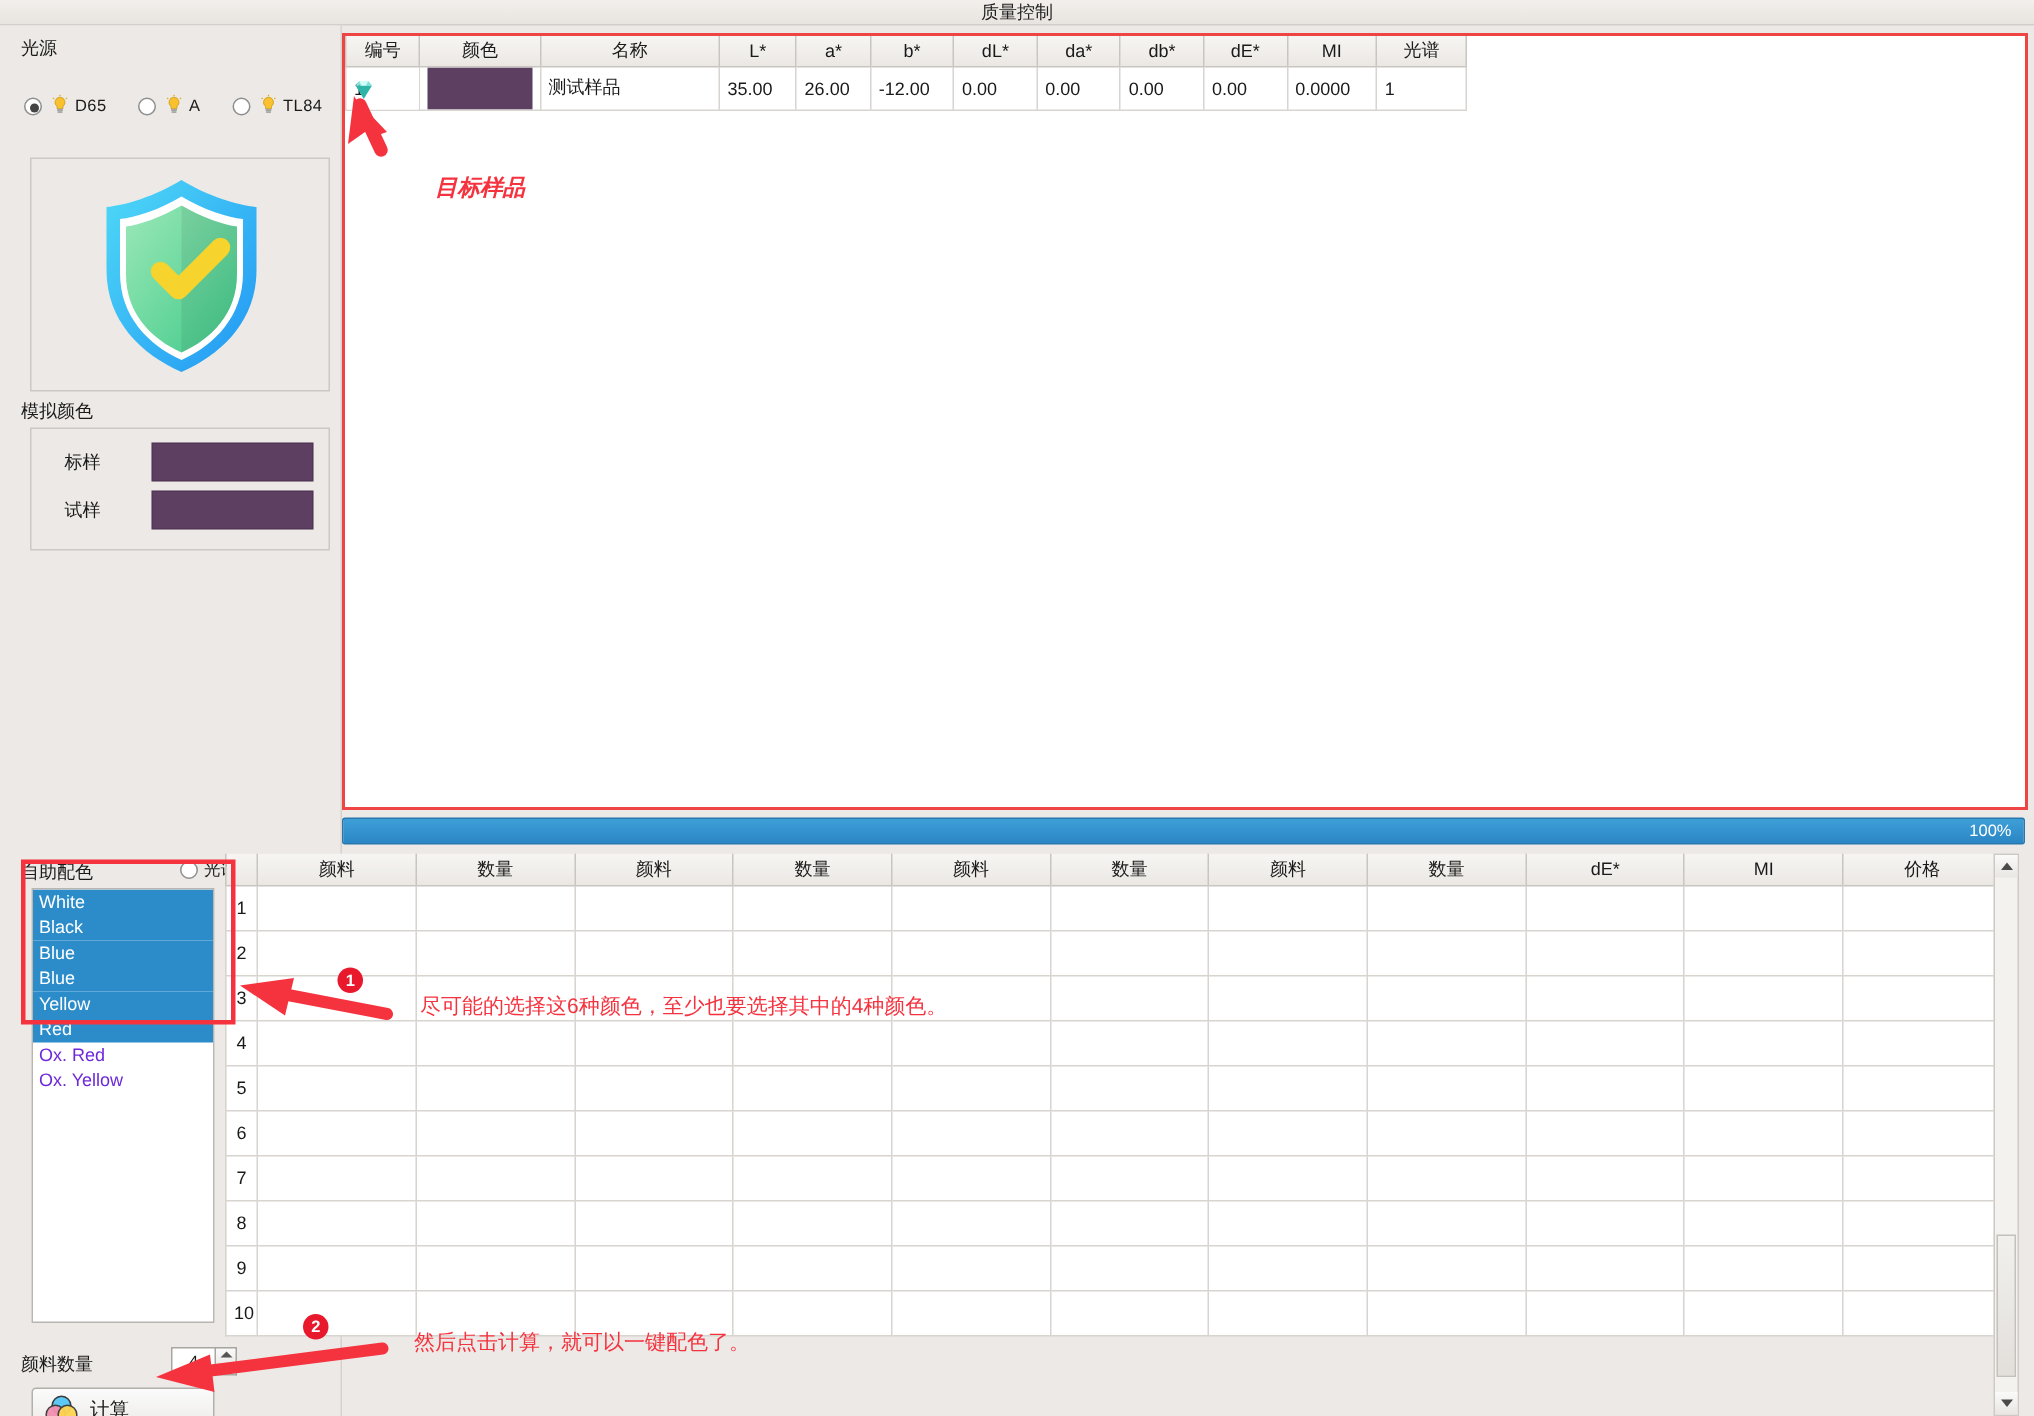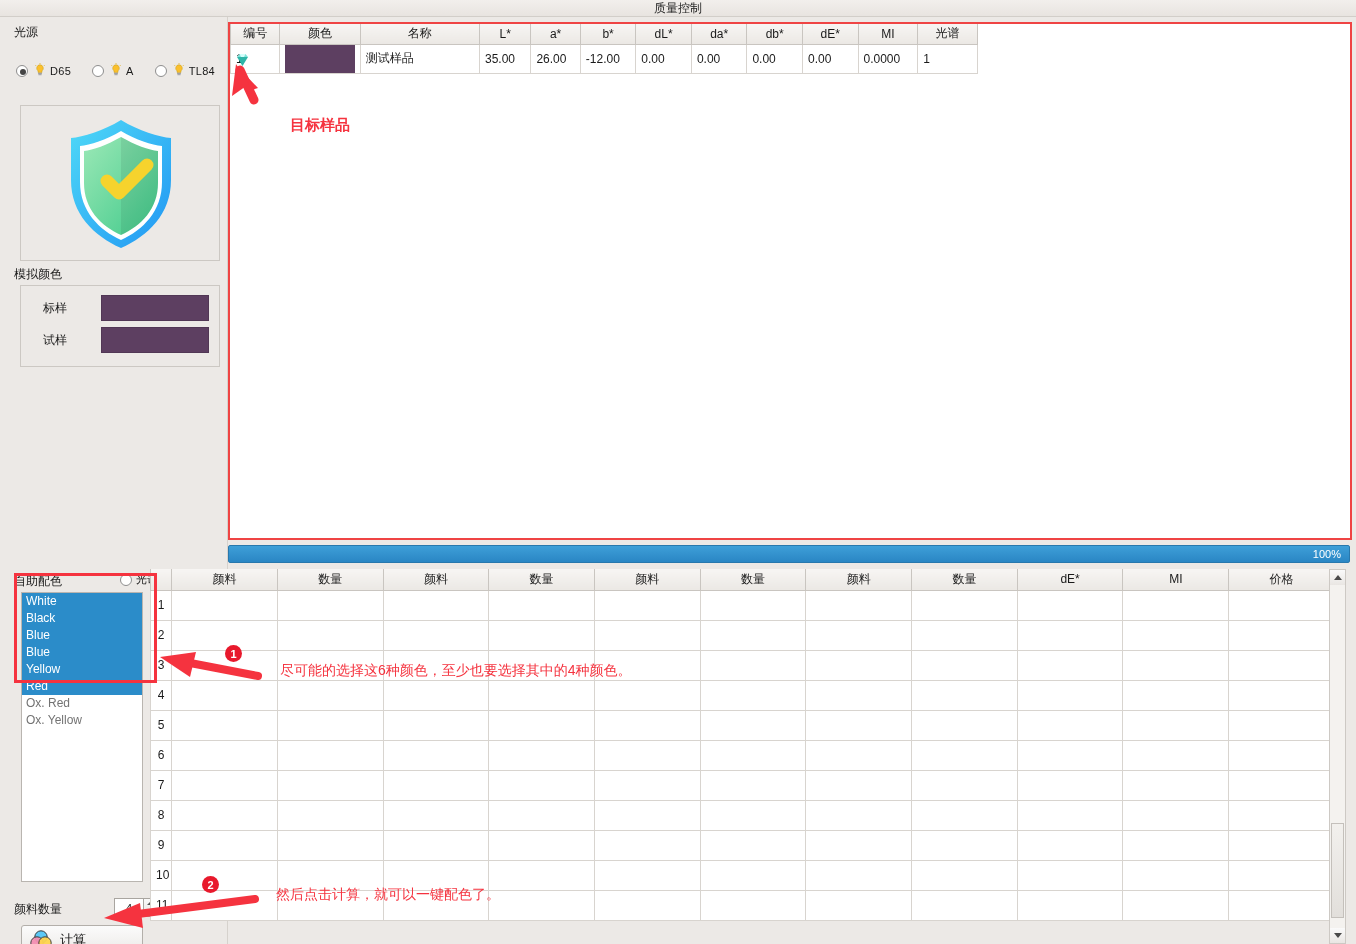--- a/index.html
+++ b/index.html
@@ -67,21 +67,21 @@
                display:flex; align-items:center; }
   .mode-item{ display:flex; align-items:center; margin-right:9px; }
   .mode-lbl{ font-size:11px; margin-left:4px; }
 
   #paint-list{
     position:absolute; left:21px; top:575px; width:122px; height:290px;
     background:#fff; border:1px solid #b9b5b0; overflow:hidden;
   }
   .paint-item{
     height:17px; line-height:17px; padding-left:4px;
-    font-size:12px; color:#737373; white-space:nowrap;
+    font-size:12px; color:#6d28d9; white-space:nowrap;
   }
   .paint-item.sel{ background:#2b8cc9; color:#fff; }
 
   #qty-label{ position:absolute; left:14px; top:884px; font-size:12px; }
   #qty-spin{
     position:absolute; left:114px; top:881px; width:30px; height:19px;
     background:#fff; border:1px solid #a9a5a0; display:flex; align-items:center;
   }
   #qty-value{ flex:1; text-align:center; font-size:11px; }
   #qty-arrows{
@@ -164,21 +164,21 @@
   }
   .sb-tri-up{ width:0;height:0;border-left:4px solid transparent;border-right:4px solid transparent;border-bottom:5px solid #4a4a4a; }
   .sb-tri-dn{ width:0;height:0;border-left:4px solid transparent;border-right:4px solid transparent;border-top:5px solid #4a4a4a; }
 
   
   #splitter{ position:absolute; left:660px; top:524px; font-size:9px; color:#b5b1ac; letter-spacing:2px; }
 
   
   #overlay{ position:absolute; left:0; top:0; width:1356px; height:944px; pointer-events:none; }
   .anno-text{ position:absolute; color:#f5333f; font-size:14px; white-space:nowrap; }
-  #anno-target{ left:290px; top:116px; font-weight:bold; font-size:15px; }
+  #anno-target{ left:290px; top:116px; font-weight:bold; font-size:15px;font-style:italic; }
   #anno-1-text{ left:280px; top:662px;text-align:center; }
   #anno-2-text{ left:276px; top:886px; }
   .badge{
     position:absolute; width:17px; height:17px; border-radius:50%;
     background:#e8192c; color:#fff; font-size:11px;
     display:flex; align-items:center; justify-content:center; font-weight:bold;
   }
   #badge-1{ left:225px; top:645px; }
   #badge-2{ left:202px; top:876px; }
   #redbox{
@@ -525,34 +525,20 @@
               <td>&nbsp;</td>
               <td>&nbsp;</td>
               <td>&nbsp;</td>
               <td>&nbsp;</td>
               <td>&nbsp;</td>
               <td>&nbsp;</td>
               <td>&nbsp;</td>
               <td>&nbsp;</td>
               <td>&nbsp;</td>
             </tr>
-            <tr>
-              <td class="rownum">11</td>
-              <td>&nbsp;</td>
-              <td>&nbsp;</td>
-              <td>&nbsp;</td>
-              <td>&nbsp;</td>
-              <td>&nbsp;</td>
-              <td>&nbsp;</td>
-              <td>&nbsp;</td>
-              <td>&nbsp;</td>
-              <td>&nbsp;</td>
-              <td>&nbsp;</td>
-              <td>&nbsp;</td>
-            </tr>
           </tbody>
       </table>
     </div>
 
     <div id="vscroll">
       <span class="sb-btn" id="sb-up">
           <i class="sb-tri-up"></i>
         </span>
       <span id="sb-thumb"></span>
       <span class="sb-btn" id="sb-dn">

